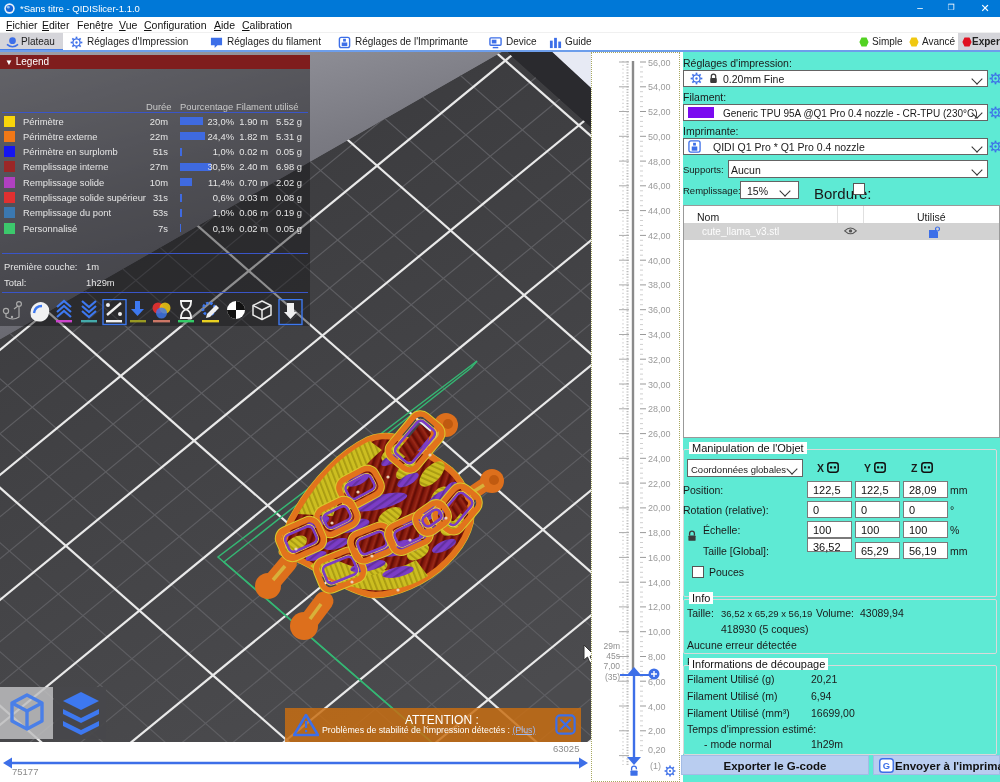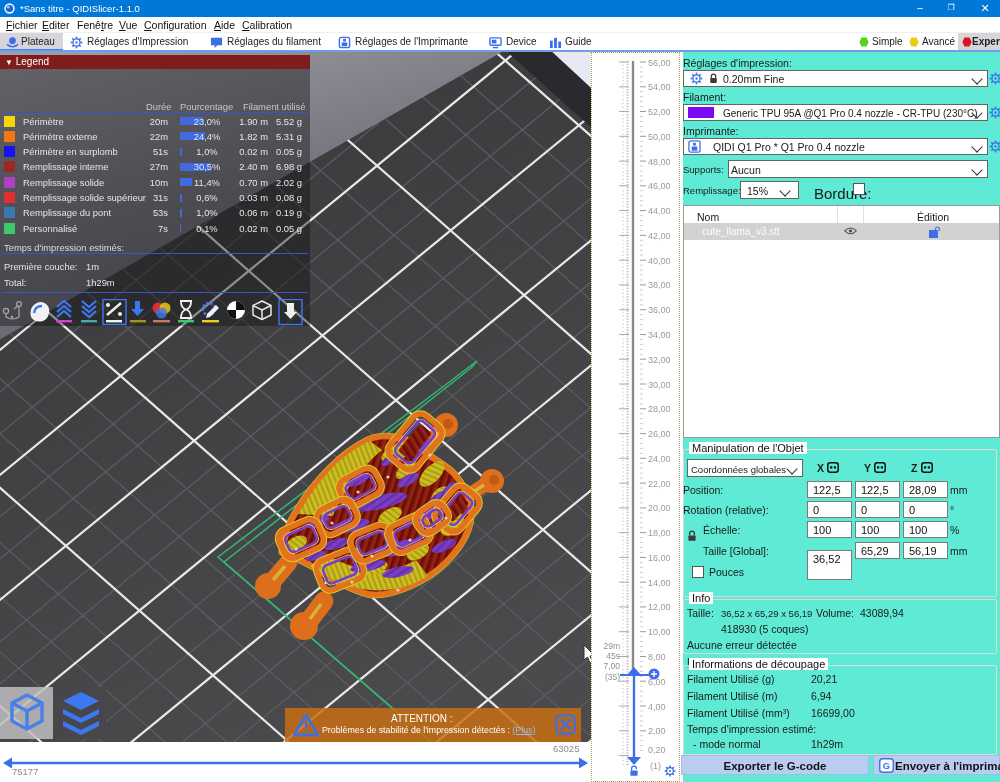--- a/index.html
+++ b/index.html
@@ -20,21 +20,21 @@
 
 #legend{left:0;top:55px;width:310px;height:271px;background:rgba(16,16,20,.42);color:#e6e6e6;font-size:10px}
 #legend .hdr{position:absolute;left:0;top:0;width:310px;height:14px;background:#7f1d1d;color:#fff;line-height:14px}
 #legend .combo{position:absolute;left:3px;top:20px;width:304px;height:22px;background:linear-gradient(100deg,rgba(175,175,178,.75),rgba(90,90,95,.55));color:#fff;line-height:22px}
 #legend .combo .btn{position:absolute;right:1px;top:1px;width:22px;height:20px;background:#3a6fe0;color:#fff;text-align:center;font-size:9px;line-height:20px}
 .lrow{position:absolute;height:15px;line-height:15px;width:310px;white-space:nowrap;font-size:9.4px}
 .sw{position:absolute;left:4px;top:2px;width:11px;height:11px}
 .lr-l{position:absolute;left:23px}
 .lr-t{position:absolute;width:36px;left:132px;text-align:right}
 .lr-bar{position:absolute;left:180px;top:3.5px;height:8px;background:#3f6ae0}
-.lr-p{position:absolute;left:188px;width:38px;text-align:center}
+.lr-p{position:absolute;left:196px;width:38px;text-align:right}
 .lr-m{position:absolute;left:236px;width:32px;text-align:right}
 .lr-g{position:absolute;left:270px;width:32px;text-align:right}
 .bluln{position:absolute;left:2px;width:306px;height:1px;background:#3a55c8}
 
 #slcol{left:591px;top:52px;width:89px;height:730px;background:#fff;border:1px dotted #a8a860}
 
 #side{left:683px;top:52px;width:317px;height:730px;background:#5eead4;font-size:10.5px;color:#111}
 #side div{white-space:nowrap}
 .cmb{position:absolute;border:1px solid #646464;background:#fff}
 .lbl{position:absolute;color:#1a1a1a}
@@ -328,21 +328,21 @@
 <circle cx="388" cy="477" r="1.6" fill="#e8d0b8"></circle>
 <circle cx="430" cy="455" r="1.6" fill="#e8d0b8"></circle>
 <circle cx="352" cy="582" r="1.6" fill="#e8d0b8"></circle>
 <circle cx="398" cy="590" r="1.6" fill="#e8d0b8"></circle>
 </svg>
 <div id="legend" class="abs">
 <div class="hdr"><span style="margin-left:5px;font-size:8px">▼</span> <span style="font-size:10px">Legend</span></div>
 <div class="lrow" style="top:44px;color:#c8c8c8">
       <span class="abs" style="left:146px">Durée</span>
       <span class="abs" style="left:180px">Pourcentage</span>
-      <span class="abs" style="left:243px">Filament utilisé</span>
+      <span class="abs" style="left:236px">Filament utilisé</span>
     </div>
 <div class="bluln" style="top:57px"></div>
 <div class="lrow" style="top:58.5px">
       <span class="sw" style="background:#f8d50a"></span>
       <span class="lr-l">Périmètre</span>
       <span class="lr-t">20m</span>
       <span class="lr-bar" style="width:23px"></span>
       <span class="lr-p">23,0%</span>
       <span class="lr-m">1.90 m</span>
       <span class="lr-g">5.52 g</span>
@@ -403,21 +403,20 @@
     </div>
 <div class="lrow" style="top:165.60000000000002px">
       <span class="sw" style="background:#3cc86c"></span>
       <span class="lr-l">Personnalisé</span>
       <span class="lr-t">7s</span>
       <span class="lr-bar" style="width:1px"></span>
       <span class="lr-p">0,1%</span>
       <span class="lr-m">0.02 m</span>
       <span class="lr-g">0.05 g</span>
     </div>
-<div class="lrow" style="top:185px;color:#dddddd"><span style="margin-left:4px">Temps d'impression estimés:</span></div>
 <div class="bluln" style="top:198px"></div>
 <div class="lrow" style="top:204px"><span style="margin-left:4px">Première couche:</span><span class="abs" style="left:86px">1m</span></div>
 <div class="lrow" style="top:220px"><span style="margin-left:4px">Total:</span><span class="abs" style="left:86px">1h29m</span></div>
 <div class="bluln" style="top:237px"></div>
 <svg class="abs" style="left:0;top:244px" width="310" height="27" viewBox="0 0 310 27">
       <g stroke="#aaaaaa" fill="none" stroke-width="1.2">
         <circle cx="6" cy="12" r="2.6"></circle>
         <path d="M6 15 v3 q7 4 13 0 v-10"></path>
         <circle cx="19" cy="5" r="2.4"></circle>
         <path d="M14 10 l4 -3"></path>
@@ -484,21 +483,21 @@
 <path d="M2 19 l18 9 l18 -9 l0 5 l-18 9 l-18 -9 z"></path>
 <path d="M2 31 l18 9 l18 -9 l0 5 l-18 9 l-18 -9 z"></path>
     </g>
   </svg>
 <div class="abs" style="left:285px;top:708px;width:296px;height:34px;background:rgba(200,110,18,.84);color:#fff;font-size:10px">
 <svg class="abs" style="left:8px;top:5px" width="26" height="24" viewBox="0 0 26 24">
       <polygon points="13,2 25,22 1,22" fill="none" stroke="#3d6fe8" stroke-width="2.6" stroke-linejoin="round"></polygon>
       <rect x="12" y="8" width="2.2" height="7" fill="#3d6fe8"></rect>
       <rect x="12" y="17" width="2.2" height="2.2" fill="#3d6fe8"></rect>
     </svg>
-<div class="abs" style="left:106px;top:5px;font-size:10px">ATTENTION :</div>
+<div class="abs" style="left:120px;top:5px;font-size:12px">ATTENTION :</div>
 <div class="abs" style="left:37px;top:17px;white-space:nowrap;font-size:8.8px">Problèmes de stabilité de l'impression détectés : <span style="color:#9db8f0;text-decoration:underline">(Plus)</span></div>
 <svg class="abs" style="left:270px;top:6px" width="21" height="21" viewBox="0 0 23 23">
       <rect x="1.5" y="1.5" width="20" height="20" rx="4" fill="none" stroke="#3d6fe8" stroke-width="2.4"></rect>
       <path d="M6 6 L17 17 M17 6 L6 17" stroke="#3d6fe8" stroke-width="2.4"></path>
     </svg>
 </div>
 <svg class="abs" style="left:583px;top:645px" width="14" height="20" viewBox="0 0 14 20">
     <polygon points="1,0 1,15 4.5,12 7,18 9.5,17 7,11 12,11" fill="#fff" stroke="#333" stroke-width="1"></polygon>
   </svg>
 <div id="bstrip" class="abs">
@@ -838,21 +837,21 @@
 <div class="lbl abs" style="left:48px;top:112px">Aucun</div>
 <div class="abs" style="left:290px;top:114px;width:8px;height:8px;border-right:1.7px solid #333;border-bottom:1.7px solid #333;transform:rotate(45deg)"></div>
 <div class="lbl abs" style="left:0;top:133px;font-size:9.5px">Remplissage:</div>
 <div class="cmb" style="left:57px;top:129px;width:59px;height:18px"></div>
 <div class="lbl abs" style="left:64px;top:133px">15%</div>
 <div class="abs" style="left:98px;top:135px;width:8px;height:8px;border-right:1.7px solid #333;border-bottom:1.7px solid #333;transform:rotate(45deg)"></div>
 <div class="lbl abs" style="left:131px;top:133px;font-size:15px">Bordure:</div>
 <div class="cb" style="left:170px;top:131px"></div>
 <div class="abs" style="left:0;top:153px;width:317px;height:233px;border:1px solid #999;background:#fff"></div>
 <div class="lbl abs" style="left:14px;top:159px">Nom</div>
-<div class="lbl abs" style="left:234px;top:159px">Édition</div>
+<div class="lbl abs" style="left:234px;top:159px">Utilisé</div>
 <div class="abs" style="left:154px;top:154px;width:1px;height:17px;background:#e0e0e0"></div>
 <div class="abs" style="left:180px;top:154px;width:1px;height:17px;background:#e0e0e0"></div>
 <div class="abs" style="left:1px;top:171px;width:315px;height:17px;background:#d2d2d2;color:#fdfdfd"><span style="margin-left:18px;font-size:10px;line-height:17px">cute_llama_v3.stl</span></div>
 <svg class="abs" style="left:161px;top:175px" width="13" height="7.8" viewBox="0 0 20 12">
 <path d="M1 6 Q10 -3 19 6 Q10 15 1 6 Z" fill="none" stroke="#555" stroke-width="1.6"></path>
 <circle cx="10" cy="6" r="2.6" fill="#555"></circle>
     </svg>
 <svg class="abs" style="left:245px;top:174px" width="12" height="13" viewBox="0 0 12 13">
       <path d="M1 4 h7 v8 h-7 z M8 4 l2 2 v6 h-2" fill="#3d6fe8"></path>
       <circle cx="9.5" cy="3" r="2" fill="none" stroke="#3d6fe8" stroke-width="1.2"></circle>
@@ -889,21 +888,21 @@
 <div class="fld" style="left:124px;top:449px;width:45px;height:17px">0</div>
 <div class="fld" style="left:172px;top:449px;width:45px;height:17px">0</div>
 <div class="fld" style="left:220px;top:449px;width:45px;height:17px">0</div>
 <div class="lbl abs" style="left:267px;top:452px">°</div>
 <div class="lbl abs" style="left:20px;top:472px">Échelle:</div>
 <div class="fld" style="left:124px;top:469px;width:45px;height:17px">100</div>
 <div class="fld" style="left:172px;top:469px;width:45px;height:17px">100</div>
 <div class="fld" style="left:220px;top:469px;width:45px;height:17px">100</div>
 <div class="lbl abs" style="left:267px;top:472px">%</div>
 <div class="lbl abs" style="left:20px;top:493px">Taille [Global]:</div>
-<div class="fld" style="left:124px;top:498px;width:45px;height:30px">36,52</div>
+<div class="fld" style="left:124px;top:486px;width:45px;height:14px">36,52</div>
 <div class="fld" style="left:172px;top:490px;width:45px;height:17px">65,29</div>
 <div class="fld" style="left:220px;top:490px;width:45px;height:17px">56,19</div>
 <div class="lbl abs" style="left:267px;top:493px">mm</div>
 <svg class="abs" style="left:3px;top:478px" width="12" height="12" viewBox="0 0 20 20">
 <path d="M6 9 V6 a4 4 0 0 1 8 0 v3" fill="none" stroke="#3a3a3a" stroke-width="2.2"></path>
       <rect x="4" y="9" width="12" height="9" rx="1.5" fill="#3a3a3a"></rect>
     </svg>
 <div class="cb" style="left:9px;top:514px"></div>
 <div class="lbl abs" style="left:26px;top:514px">Pouces</div>
 <div class="grp" style="left:0;top:547px;width:314px;height:55px"></div>
@@ -917,19 +916,19 @@
 <div class="lbl abs" style="left:4px;top:587px">Aucune erreur détectée</div>
 <div class="grp" style="left:0;top:613px;width:314px;height:90px"></div>
 <div class="grplbl" style="left:6px;top:606px">Informations de découpage</div>
 <div class="lbl abs" style="left:4px;top:621px">Filament Utilisé (g)</div>
 <div class="lbl abs" style="left:128px;top:621px">20,21</div>
 <div class="lbl abs" style="left:4px;top:638px">Filament Utilisé (m)</div>
 <div class="lbl abs" style="left:128px;top:638px">6,94</div>
 <div class="lbl abs" style="left:4px;top:655px">Filament Utilisé (mm³)</div>
 <div class="lbl abs" style="left:128px;top:655px">16699,00</div>
 <div class="lbl abs" style="left:4px;top:671px">Temps d'impression estimé:</div>
-<div class="lbl abs" style="left:10px;top:686px">- mode normal</div>
+<div class="lbl abs" style="left:21px;top:686px">- mode normal</div>
 <div class="lbl abs" style="left:128px;top:686px">1h29m</div>
 <div class="btnblue" style="left:-2px;top:703px;width:188px;height:20px;line-height:20px">Exporter le G-code</div>
 <div class="btnblue" style="left:190px;top:703px;width:127px;height:20px;line-height:20px"><svg class="abs" style="left:5px;top:2px" width="15" height="15" viewBox="0 0 16 16">
         <rect x="0.8" y="0.8" width="14.4" height="14.4" rx="3" fill="#fff" stroke="#3d6fe8" stroke-width="1.5"></rect>
         <text x="4" y="12" font-size="10" font-weight="bold" fill="#3d6fe8" font-family="Liberation Sans">G</text>
       </svg><span style="margin-left:21px">Envoyer à l'imprimante</span></div>
 </div>
 </body></html>

